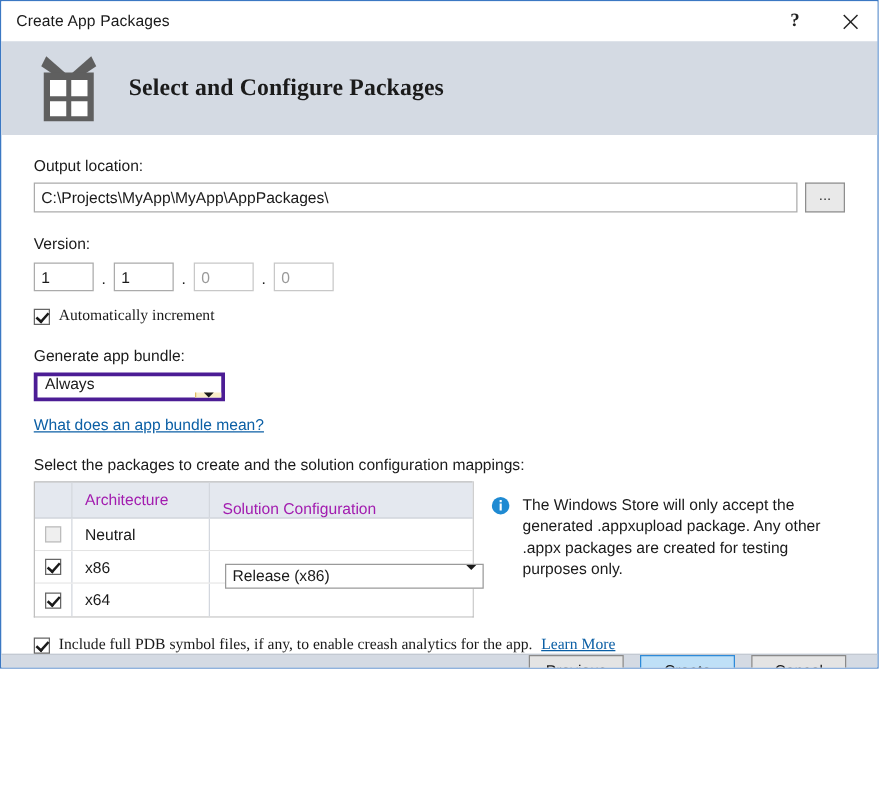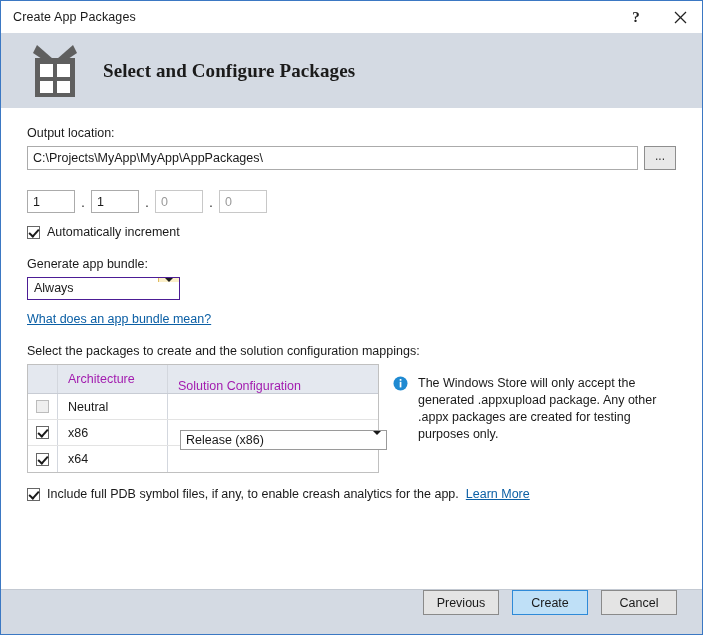--- a/index.html
+++ b/index.html
@@ -10,21 +10,21 @@
   body {
     font-family: "Liberation Sans", sans-serif;
     font-size: 12px;
     color: #1a1a1a;
     -webkit-font-smoothing: antialiased;
   }
 
   .dialog {
     position: relative;
     width: 703px;
-    height: 635px;
+    height: 535px;
     box-sizing: border-box;
     background: #ffffff;
     border: 1px solid #3b78c3;
     overflow: hidden;
     display: flex;
     flex-direction: column;
   }
 
   
   .titlebar {
@@ -166,22 +166,23 @@
     text-align: center;
     font-size: 12.5px;
     color: #1a1a1a;
     line-height: 23px;
     padding-top: 4px;
   }
 
   
   .cb-row {
     display: flex;
-    align-items: center;
+    align-items: flex-end;
     gap: 7px;
+    font-family: Liberation Serif, serif;
   }
   .checkbox {
     width: 13px;
     height: 13px;
     box-sizing: border-box;
     border: 1px solid #666666;
     background: #ffffff;
     position: relative;
     flex: 0 0 13px;
     cursor: default;
@@ -204,24 +205,24 @@
   .cb-label {
     font-size: 12.5px;
     color: #1a1a1a;
   }
 
   
   .combo-bundle {
     width: 153px;
     height: 23px;
     box-sizing: border-box;
-    border: 1px solid #4c1d95;
-    background: #ffffff;
-    display: flex;
-    align-items: flex-start;
+    border: 3px solid #4c1d95;
+    background: #ffffff;
+    display: flex;
+    align-items: flex-end;
     cursor: default;
   }
   .combo-bundle .combo-text {
     flex: 1 1 auto;
     font-size: 12.5px;
     color: #1a1a1a;
     padding: 0 6px;
     line-height: 21px;
   }
   .combo-bundle .combo-arrow {
@@ -422,20 +423,21 @@
     <div class="field-label">Output location:</div>
     <div class="row-path">
       <input class="textbox" type="text" value="C:\Projects\MyApp\MyApp\AppPackages\" style="">
       <div class="browse-btn">
         <span>...</span>
       </div>
     </div>
 
     <div class="spacer-18"></div>
 
+    <div class="field-label">Version:</div>
     <div class="version-row">
       <input class="ver-box" type="text" value="1" style="">
       <div class="ver-dot">.</div>
       <input class="ver-box" type="text" value="1" style="">
       <div class="ver-dot">.</div>
       <input class="ver-box disabled" type="text" value="0" style="">
       <div class="ver-dot">.</div>
       <input class="ver-box disabled" type="text" value="0" style="">
     </div>
 

